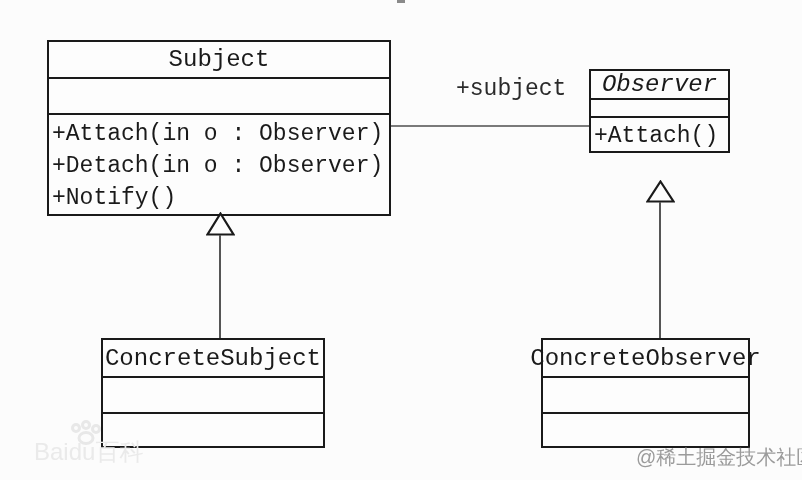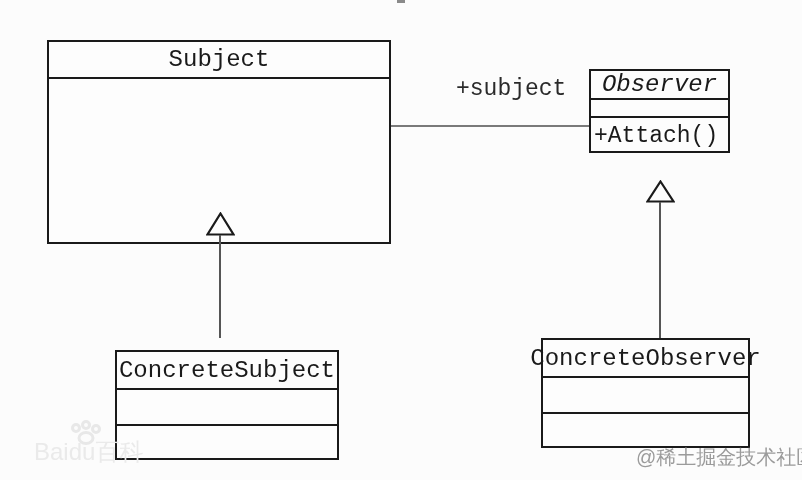--- a/index.html
+++ b/index.html
@@ -89,34 +89,39 @@
     width: 8px;
     height: 3px;
     background: #8a8a8a;
   }
 </style>
 </head>
 <body>
 
 <div class="crop-artifact"></div>
 
-<div class="uml-class" style="left:47px; top:40px; width:344px; height:204px;">
+<div class="uml-class" style="left:47px; top:40px; width:344px; height:176px;">
   <div class="uml-title" style="height:35px;">Subject</div>
   <div class="uml-compartment" style="height:36px;"></div>
+  <div class="uml-compartment uml-methods">
+    <div class="method-line">+Attach(in o : Observer)</div>
+    <div class="method-line">+Detach(in o : Observer)</div>
+    <div class="method-line">+Notify()</div>
+  </div>
 </div>
 
 <div class="uml-class" style="left:589px; top:69px; width:141px; height:84px;">
   <div class="uml-title" style="height:34px; font-style:italic;">Observer</div>
   <div class="uml-compartment" style="height:38px;"></div>
   <div class="uml-compartment uml-methods" style="line-height:30px;">
     <div class="method-line">+Attach()</div>
   </div>
 </div>
 
-<div class="uml-class" style="left:115px; top:338px; width:224px; height:110px;margin-top:12px;">
+<div class="uml-class" style="left:101px; top:338px; width:224px; height:110px;">
   <div class="uml-title" style="height:36px;">ConcreteSubject</div>
   <div class="uml-compartment" style="height:36px;"></div>
   <div class="uml-compartment" style="flex:1;"></div>
 </div>
 
 <div class="uml-class" style="left:541px; top:338px; width:209px; height:110px;">
   <div class="uml-title" style="height:36px;">ConcreteObserver</div>
   <div class="uml-compartment" style="height:36px;"></div>
   <div class="uml-compartment" style="flex:1;"></div>
 </div>

